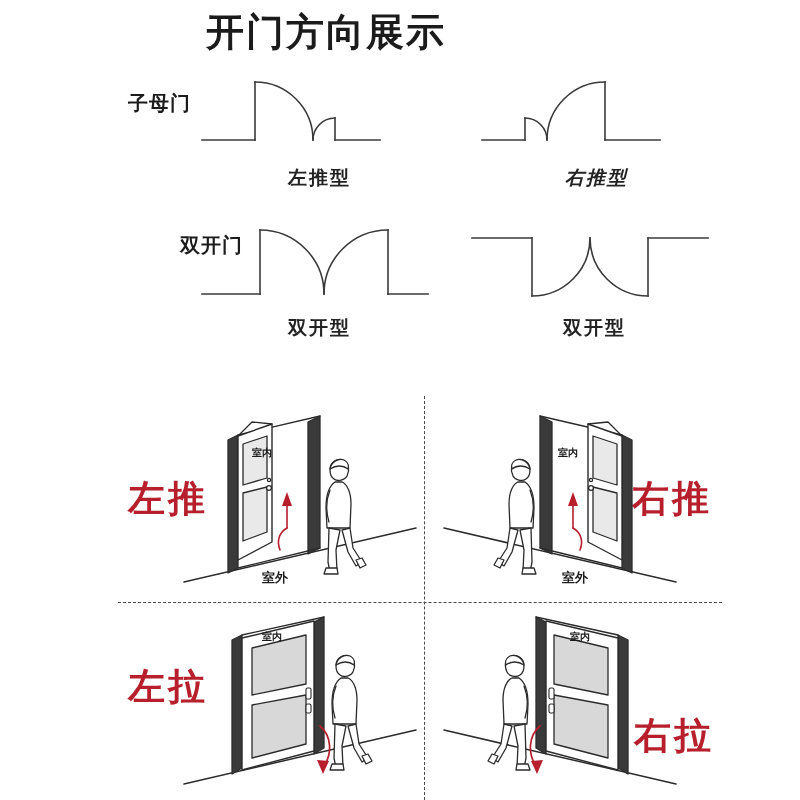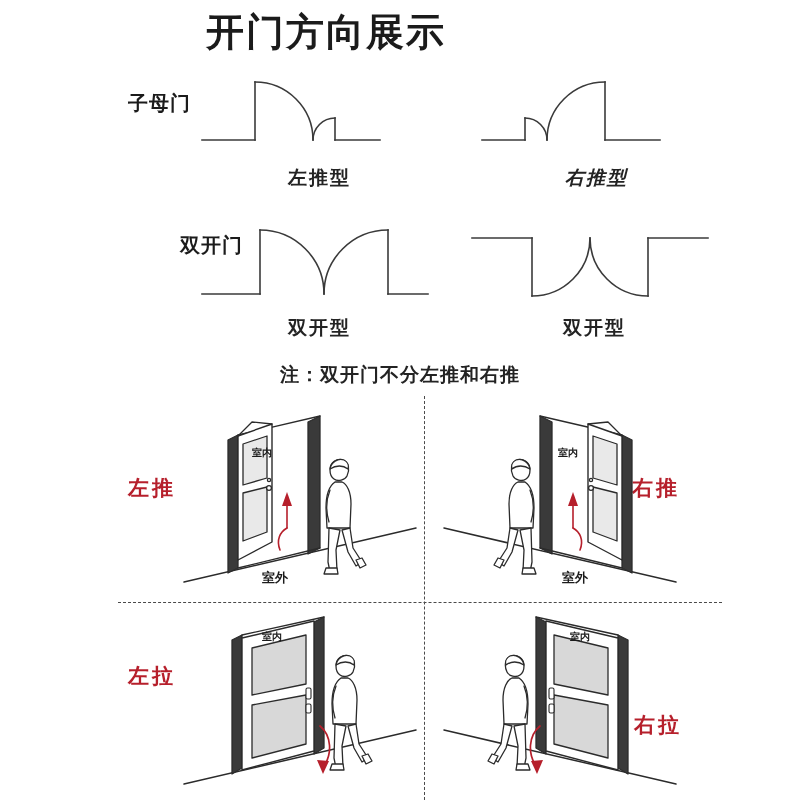--- a/index.html
+++ b/index.html
@@ -63,21 +63,21 @@
     border-top: 1.5px dashed #4a4a4a;
   }
   .divider-v {
     left: 424px; top: 396px;
     width: 0; height: 404px;
     border-left: 1.5px dashed #4a4a4a;
   }
 
   
   .red-label {
-    font-size: 21px;
+    font-size: 37px;
     font-weight: bold;
     color: #b61f2b;
     letter-spacing: 3px;
     white-space: nowrap;
   }
 
   
   .illus { display: block; }
 
   
@@ -158,21 +158,20 @@
 
       <path d="M120 16 A58 58 0 0 0 178 74"></path>
 
       <path d="M178 74 V16"></path>
 
       <path d="M178 16 H238"></path>
     </g>
   </svg>
   <div class="abs type-label" style="left:563px; top:315px;">双开型</div>
 
-  <div class="abs" id="note">注：双开门不分左推和右推</div>
 
   <div class="abs divider-h"></div>
   <div class="abs divider-v"></div>
 
   <div class="abs red-label" style="left:128px; top:474px;">左推</div>
 
   <svg class="abs illus" style="left:180px; top:400px;" width="240" height="200" viewBox="0 0 240 200">
     <g fill="none" stroke="#2b2b2b" stroke-width="1.3" stroke-linejoin="round" stroke-linecap="round">
 
       <path d="M4 182 L236 128" stroke-width="1.5"></path>

